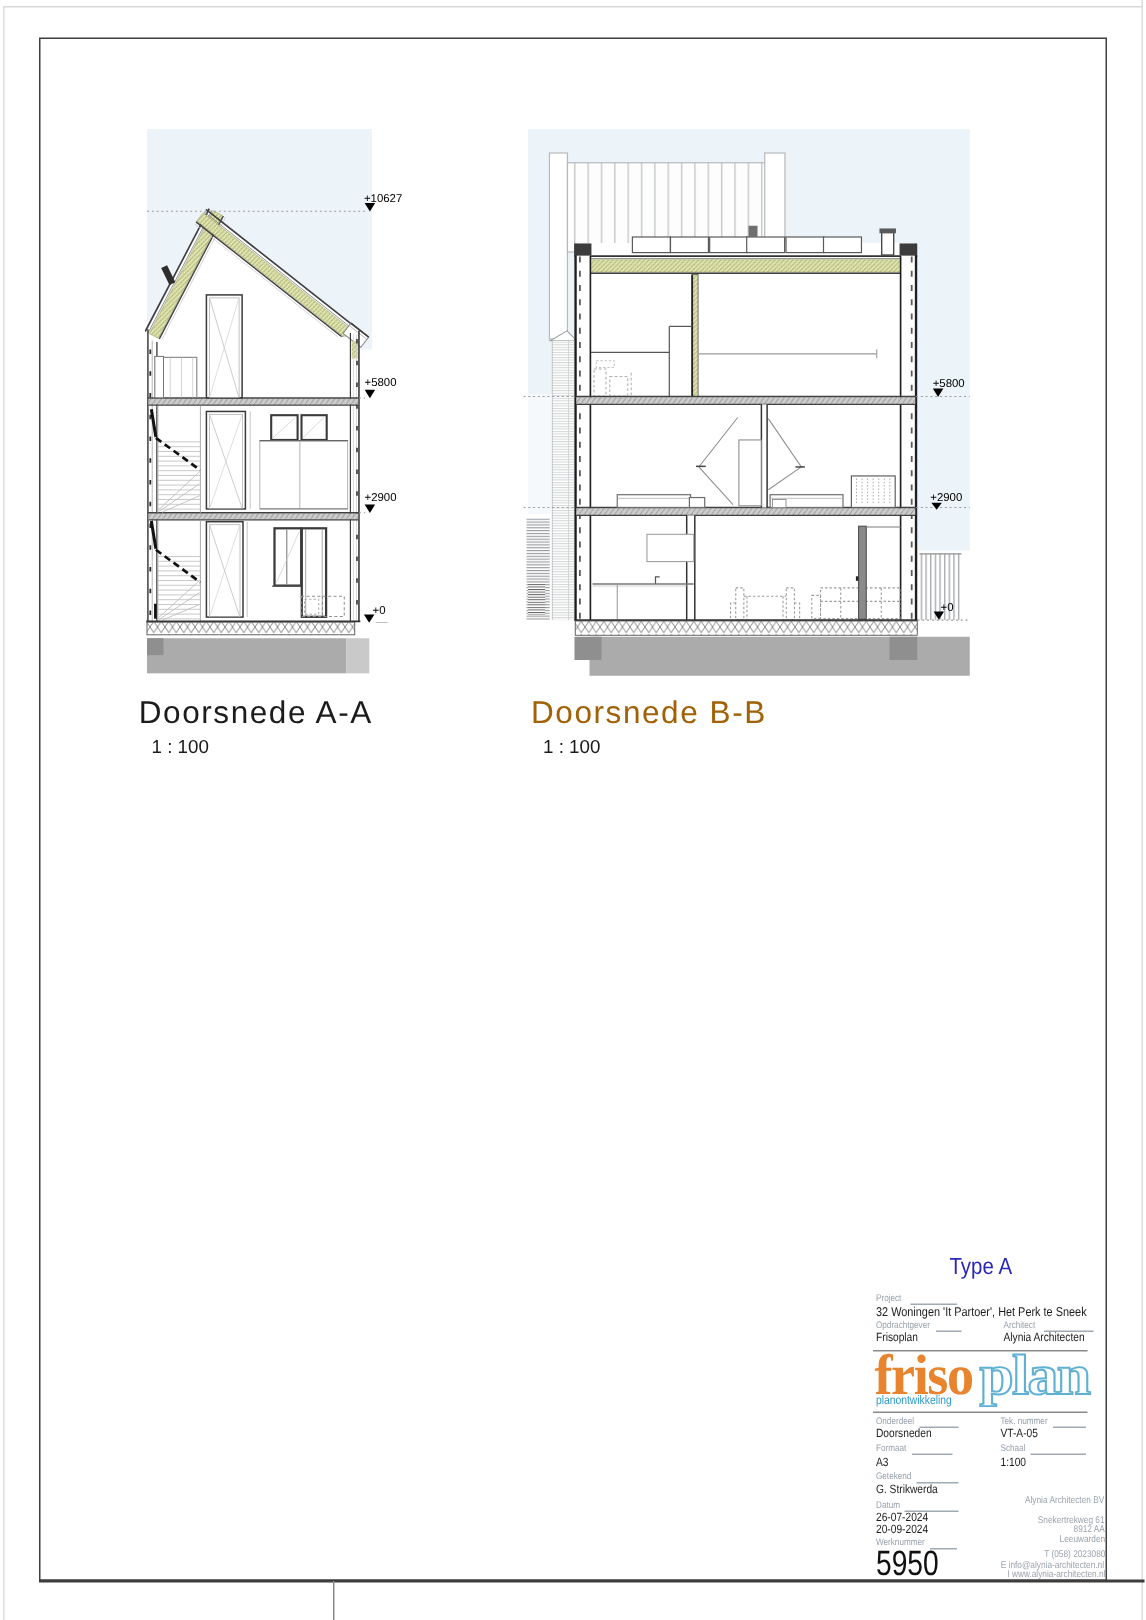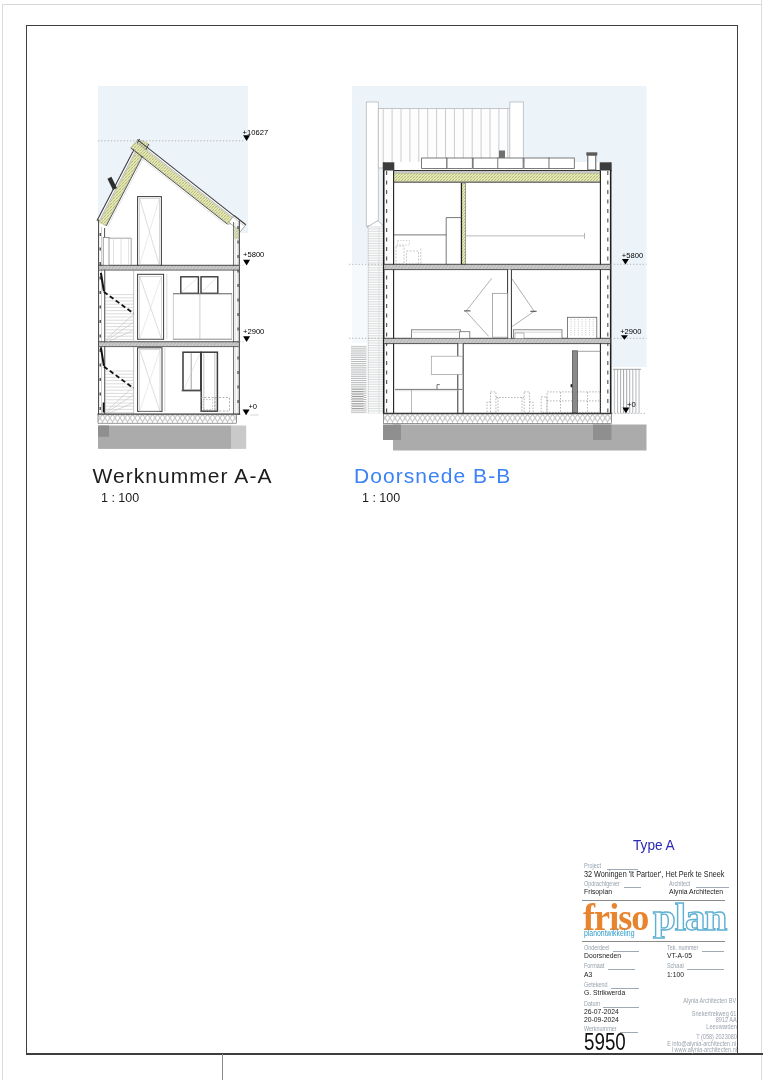--- a/index.html
+++ b/index.html
@@ -317,25 +317,25 @@
     <text x="621.8" y="257.8" font-size="7.6" fill="#000" font-family="Liberation Sans, sans-serif">+5800</text>
     <line x1="349.0" y1="338.3" x2="383.6" y2="338.3" stroke="#9a9a9a" stroke-width="0.7" stroke-dasharray="1.3,1.9"></line>
     <line x1="610.7" y1="338.3" x2="646.5" y2="338.3" stroke="#9a9a9a" stroke-width="0.7" stroke-dasharray="1.3,1.9"></line>
     <polygon points="620.9,335.2 627.9,335.2 624.4,339.8" fill="#000"></polygon>
     <text x="620.2" y="333.8" font-size="7.6" fill="#000" font-family="Liberation Sans, sans-serif">+2900</text>
     <line x1="611.7" y1="413.4" x2="646.5" y2="413.4" stroke="#9a9a9a" stroke-width="0.7" stroke-dasharray="1.3,1.9"></line>
     <polygon points="622.4,407.6 629.4,407.6 625.9,413.2" fill="#000"></polygon>
     <text x="627.0" y="407.0" font-size="7.6" fill="#000" font-family="Liberation Sans, sans-serif">+0</text>
   </svg>
 
-<div class="abs" style="left:92.5px;top:464px;font-size:21px;letter-spacing:1.05px;color:#1c1c1c">Werknummer A-A</div>
+<div class="abs" style="left:92.5px;top:464px;font-size:21px;letter-spacing:1.05px;color:#1c1c1c">Doorsnede A-A</div>
 
 <div class="abs" style="left:101px;top:491px;font-size:12.5px;color:#1c1c1c">1 : 100</div>
 
-<div class="abs" style="left:354px;top:464px;font-size:21px;letter-spacing:1.05px;color:#3b82f6">Doorsnede B-B</div>
+<div class="abs" style="left:354px;top:464px;font-size:21px;letter-spacing:1.05px;color:#a16207">Doorsnede B-B</div>
 
 <div class="abs" style="left:362px;top:491px;font-size:12.5px;color:#1c1c1c">1 : 100</div>
 
 <div class="abs" style="left:633px;top:836px;font-size:15.5px;color:#2a28b4;transform:scaleX(.88);transform-origin:0 0">Type A</div>
 
 <div class="abs lbl" style="left:584px;top:861.5px">Project</div>
 <div class="ul" style="left:607px;top:868.6px;width:31px"></div>
 
 <div class="abs" style="left:584px;top:869px;font-size:8.5px;color:#1b1b1b;transform:scaleX(.855);transform-origin:0 0">32 Woningen 'It Partoer', Het Perk te Sneek</div>
 

